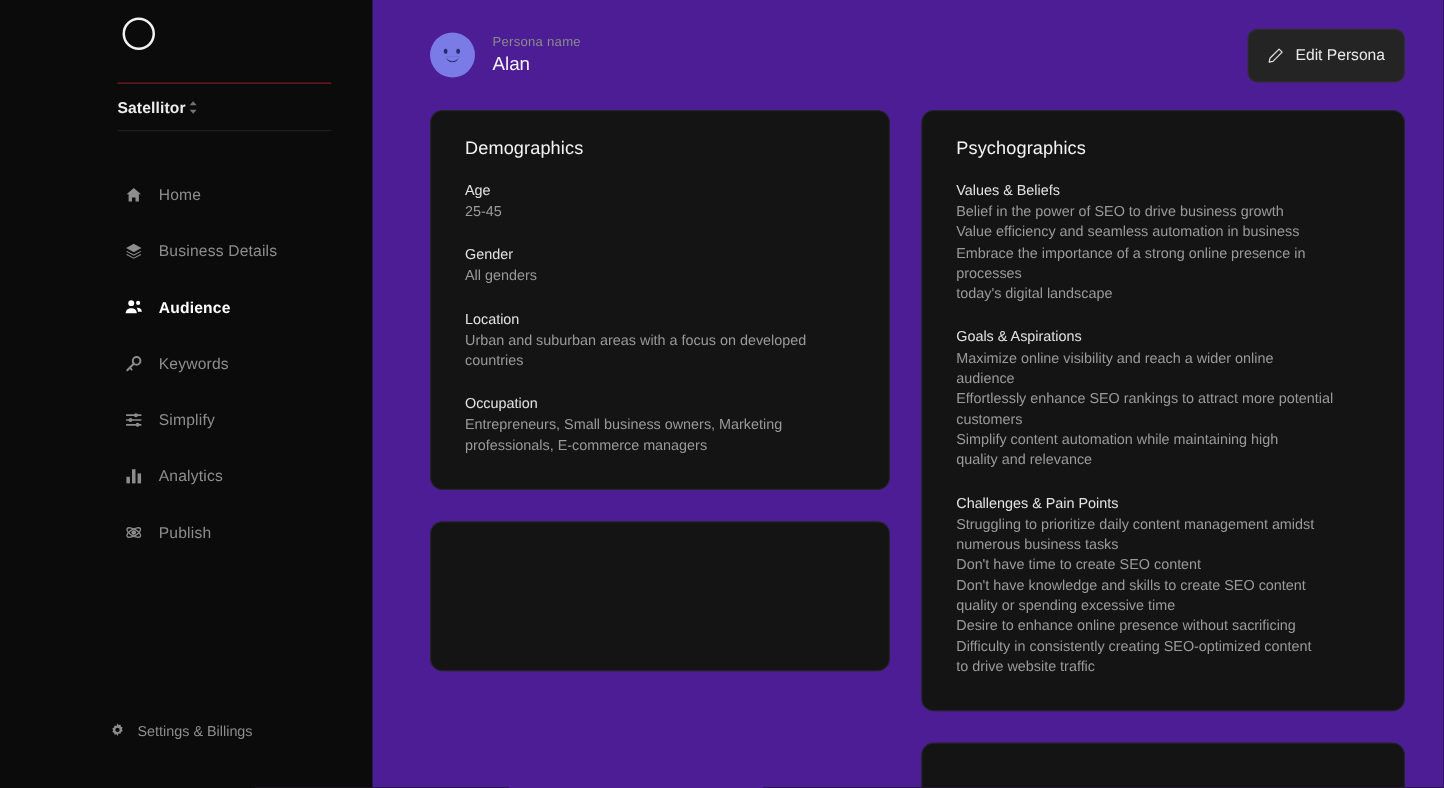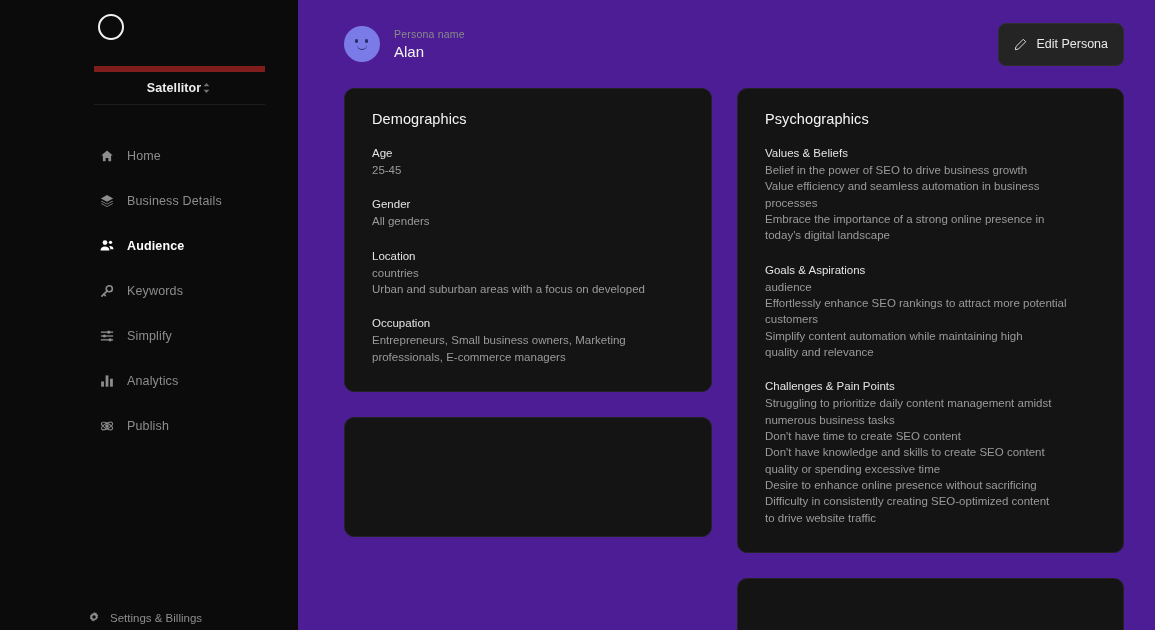--- a/index.html
+++ b/index.html
@@ -20,42 +20,42 @@
   }
   .logo-wrap { padding:14px 0 0 98px; height:56px; }
   .logo {
     width:26px; height:26px; border-radius:50%;
     border:2.5px solid #f2f2f2;
     box-shadow: inset -5px 0 0 -1px #0b0b0b;
     position:relative;
   }
   .workspace {
     margin:10px 33px 0 94px;
-    border-top:6px solid #7f1d1d;
+    border-top:1px solid #7f1d1d;
     border-bottom:1px solid #1e1e1e;
     height:39px;
-    display:flex; align-items:center; justify-content:center;
+    display:flex; align-items:center; justify-content:flex-start;
     cursor:pointer;
   }
   .workspace-name { font-size:12.5px; font-weight:700; color:#ededed; letter-spacing:.1px; }
   .chev2 { width:11px; height:14px; opacity:.55; }
 
   .nav { margin-top:28px; display:flex; flex-direction:column; }
   .nav-item {
     display:flex; align-items:center; gap:13px;
     height:45px; padding-left:100px; cursor:pointer;
   }
   .nav-item .ic { width:14px; height:14px; display:flex; align-items:center; justify-content:center; }
   .nav-item .lbl { font-size:12.5px; color:#8d8d8d; letter-spacing:.15px; }
   .nav-item.active .lbl { color:#ffffff; font-weight:700; }
   .nav-item.active .ic svg { fill:#ffffff; stroke:#ffffff; }
   .nav-item .ic svg { fill:#8d8d8d; stroke:#8d8d8d; }
 
   .settings {
-    position:absolute; bottom:3px; left:88px;
+    position:absolute; bottom:35px; left:88px;
     display:flex; align-items:center; gap:10px; cursor:pointer;
   }
   .settings .lbl { font-size:11.5px; color:#8d8d8d; }
 
   
   .main { flex:1; height:630px; background:#4c1d95; position:relative; overflow:hidden; }
 
   .topbar {
     height:88px; display:flex; align-items:center;
     padding:0 31px 0 46px; justify-content:space-between;
@@ -249,22 +249,22 @@
               </div>
               <div class="field">
                 <div class="field-label">Gender</div>
                 <div class="field-value">
                   <span class="ln">All genders</span>
                 </div>
               </div>
               <div class="field">
                 <div class="field-label">Location</div>
                 <div class="field-value">
+                  <span class="ln">Urban and suburban areas with a focus on developed</span>
                   <span class="ln">countries</span>
-                  <span class="ln">Urban and suburban areas with a focus on developed</span>
                 </div>
               </div>
               <div class="field">
                 <div class="field-label">Occupation</div>
                 <div class="field-value">
                   <span class="ln">Entrepreneurs, Small business owners, Marketing</span>
                   <span class="ln">professionals, E-commerce managers</span>
                 </div>
               </div>
             </div>
@@ -274,28 +274,29 @@
 
       <div class="col right">
         <section class="card">
           <h2 class="card-title">Psychographics</h2>
           <div id="psy-fields">
               <div class="field">
                 <div class="field-label">Values &amp; Beliefs</div>
                 <div class="field-value">
                   <span class="ln">Belief in the power of SEO to drive business growth</span>
                   <span class="ln">Value efficiency and seamless automation in business</span>
+                  <span class="ln">Embrace the importance of a strong online presence in</span>
                   <span class="ln">processes</span>
-                  <span class="ln">Embrace the importance of a strong online presence in</span>
                   <span class="ln">today's digital landscape</span>
                 </div>
               </div>
               <div class="field">
                 <div class="field-label">Goals &amp; Aspirations</div>
                 <div class="field-value">
+                  <span class="ln">Maximize online visibility and reach a wider online</span>
                   <span class="ln">audience</span>
                   <span class="ln">Effortlessly enhance SEO rankings to attract more potential</span>
                   <span class="ln">customers</span>
                   <span class="ln">Simplify content automation while maintaining high</span>
                   <span class="ln">quality and relevance</span>
                 </div>
               </div>
               <div class="field">
                 <div class="field-label">Challenges &amp; Pain Points</div>
                 <div class="field-value">

